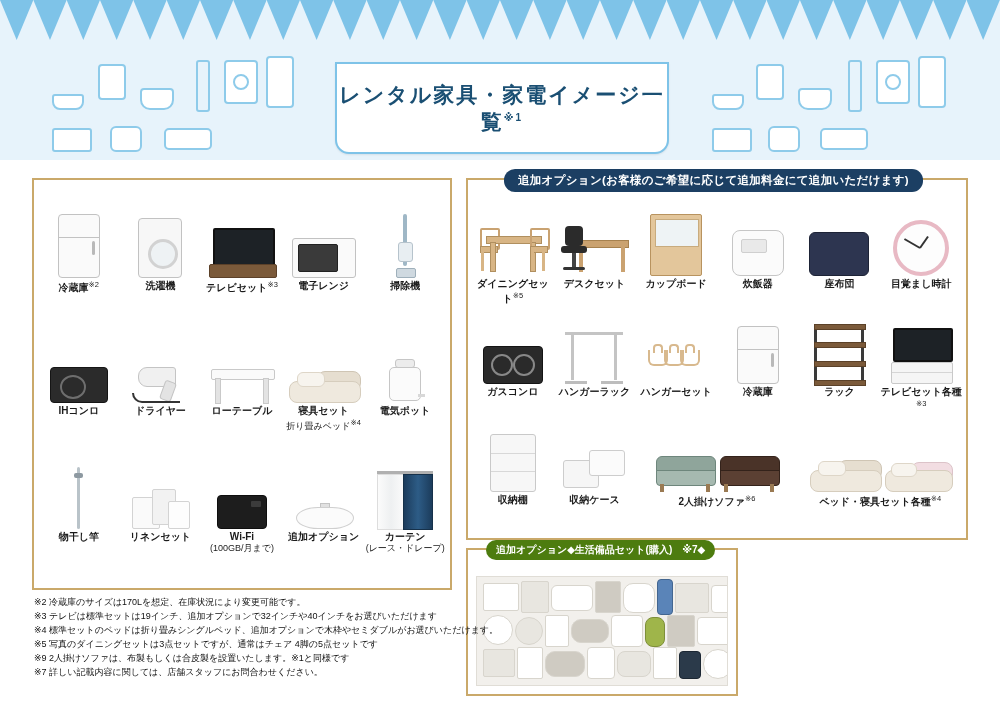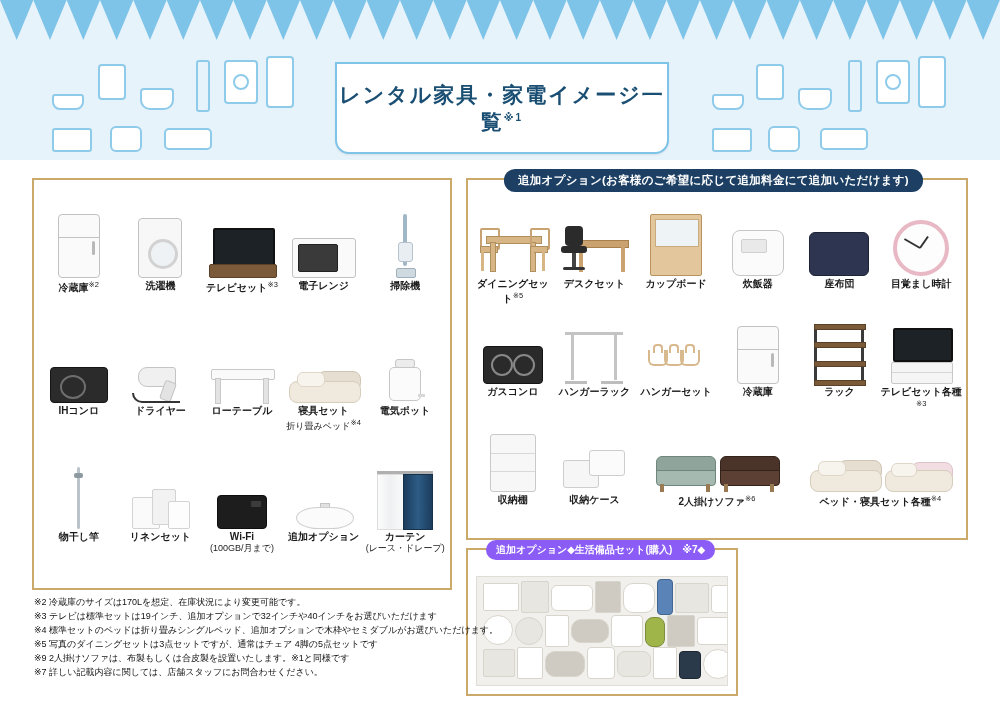--- a/index.html
+++ b/index.html
@@ -240,21 +240,21 @@
   .sofa.brown .bk{background:#4a3328;border-color:#33221a;}
   .sofa.brown .se{background:#5b4033;border-color:#33221a;}
   
   .bedset{width:66px;height:40px;position:relative;}
   .bedset .m{position:absolute;left:0;bottom:0;width:66px;height:20px;background:#efe9de;border:1px solid #d6cdbd;border-radius:8px;}
   .bedset .p{position:absolute;left:6px;bottom:15px;width:24px;height:12px;background:#f7f4ee;border:1px solid #ded6c8;border-radius:6px;}
   .bedset .q{position:absolute;left:26px;bottom:10px;width:40px;height:18px;background:#f2dde2;border:1px solid #dcc3c9;border-radius:8px;}
 
   
   .smallpanel-title{
-    position:absolute;background:#8b5cf6;color:#fff;font-size:10px;font-weight:bold;
+    position:absolute;background:#4d7c0f;color:#fff;font-size:10px;font-weight:bold;
     border-radius:10px;padding:3px 10px;white-space:nowrap;
   }
   .photoarea{
     position:absolute;left:8px;right:8px;top:26px;bottom:8px;
     background:#f2f0ec;
     border:1px solid #e0ddd6;
     overflow:hidden;
   }
   .pa-item{position:absolute;background:#ffffff;border:1px solid #d8d5cd;border-radius:2px;}
   .pa-item.g{background:#e8e6e0;}

